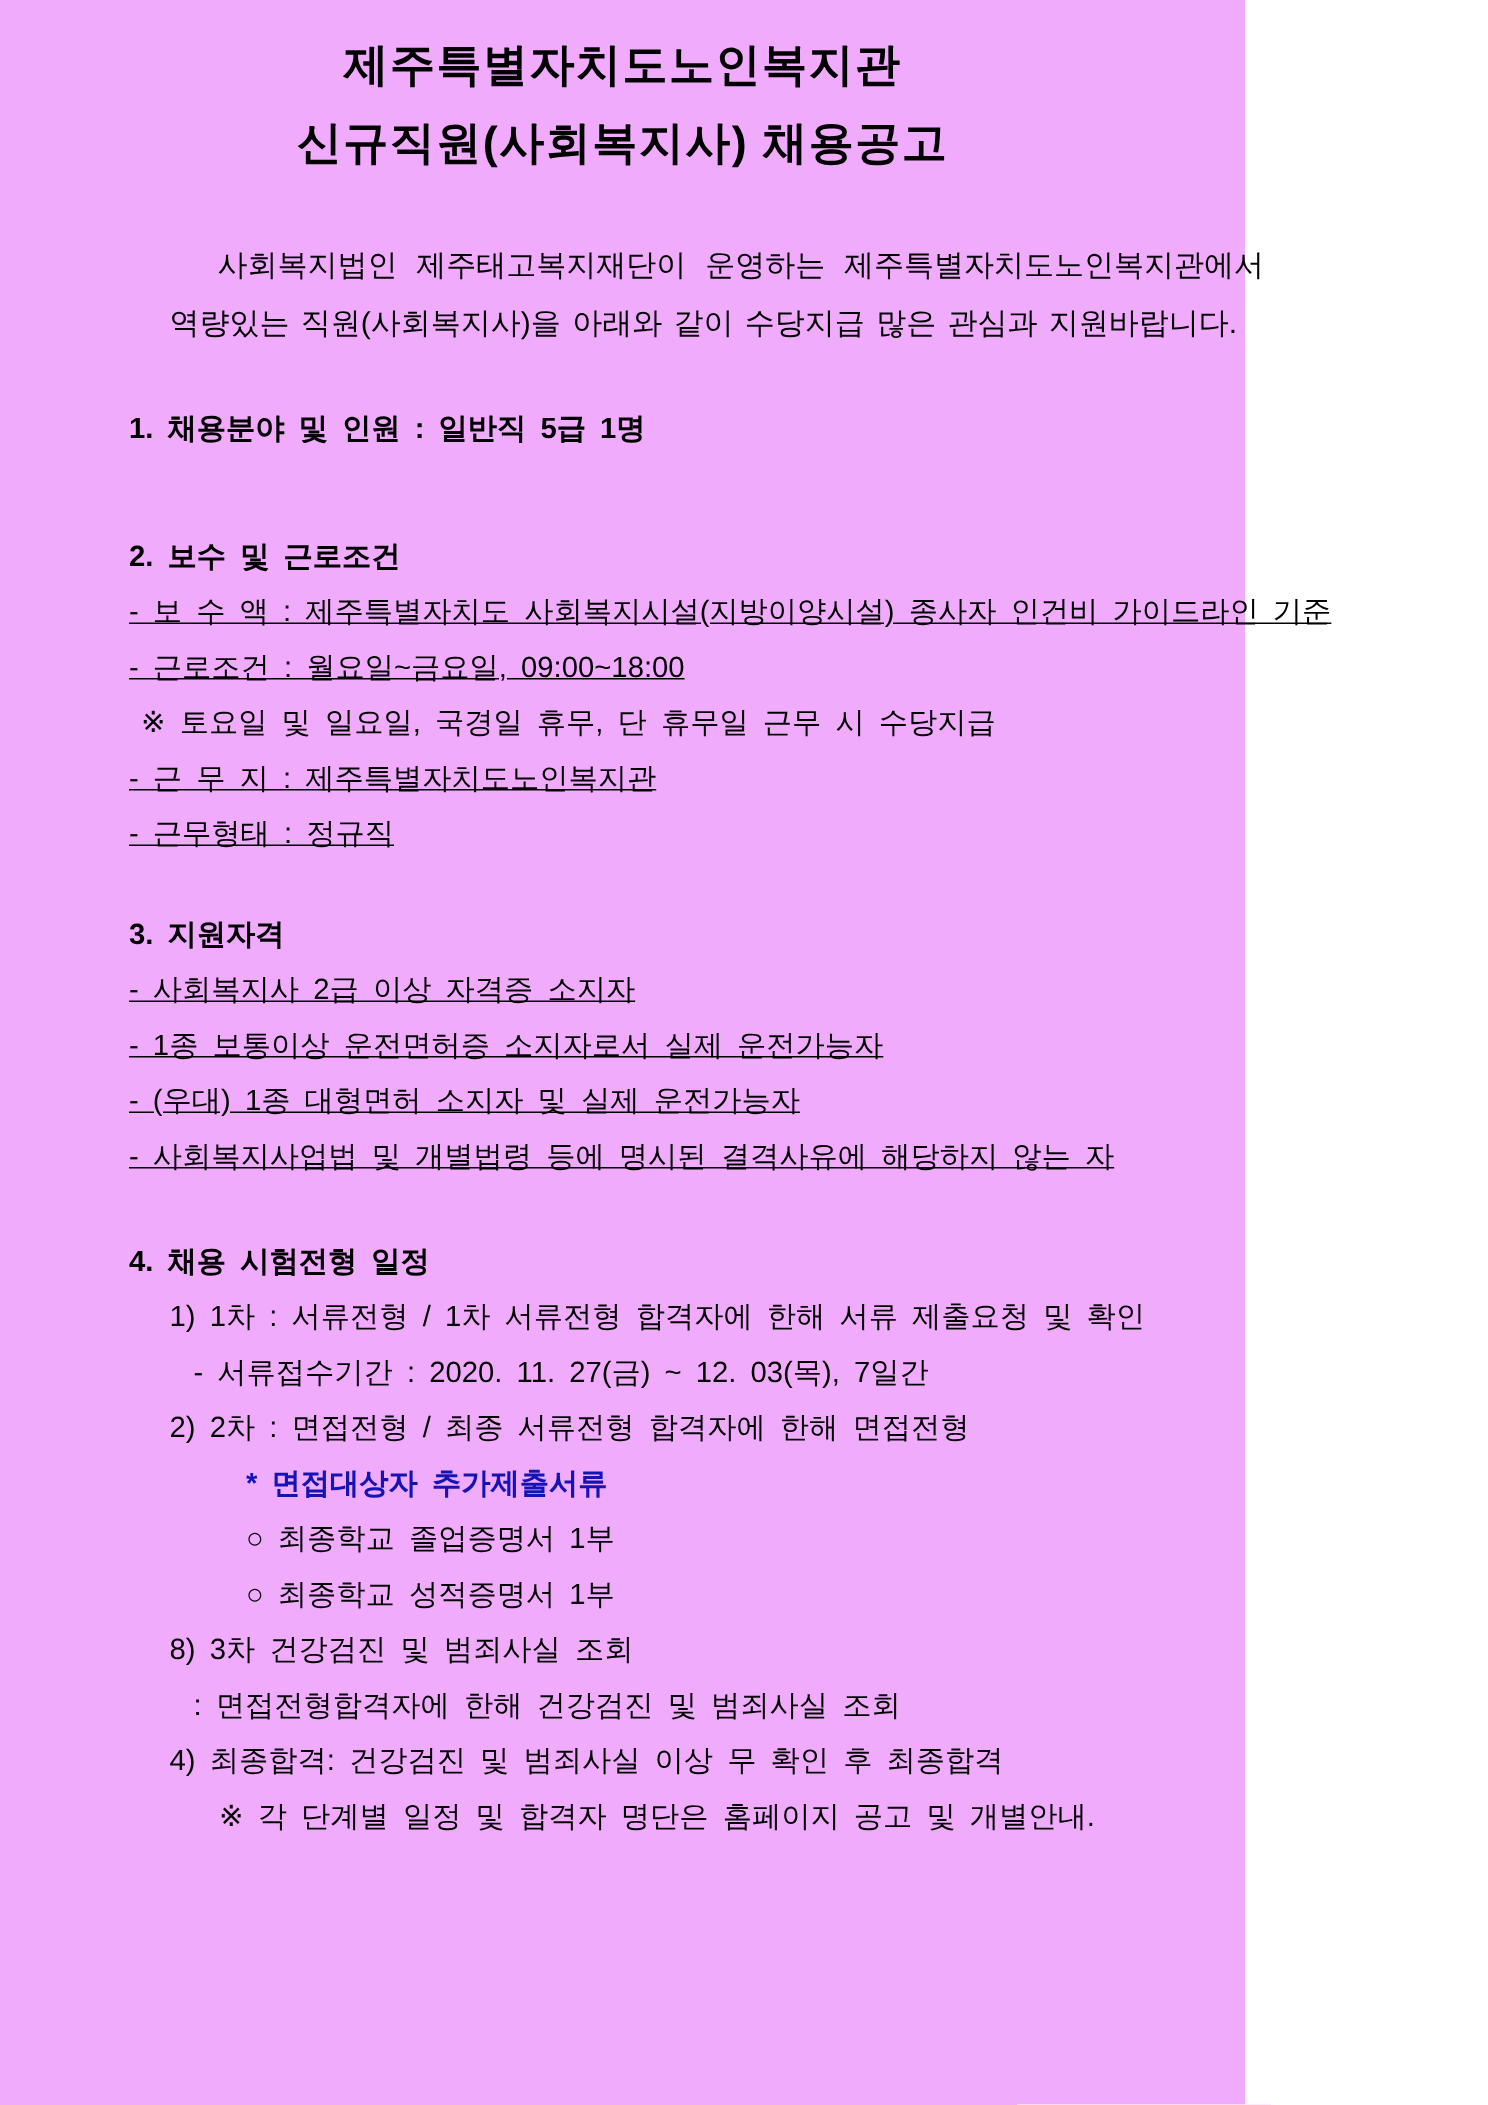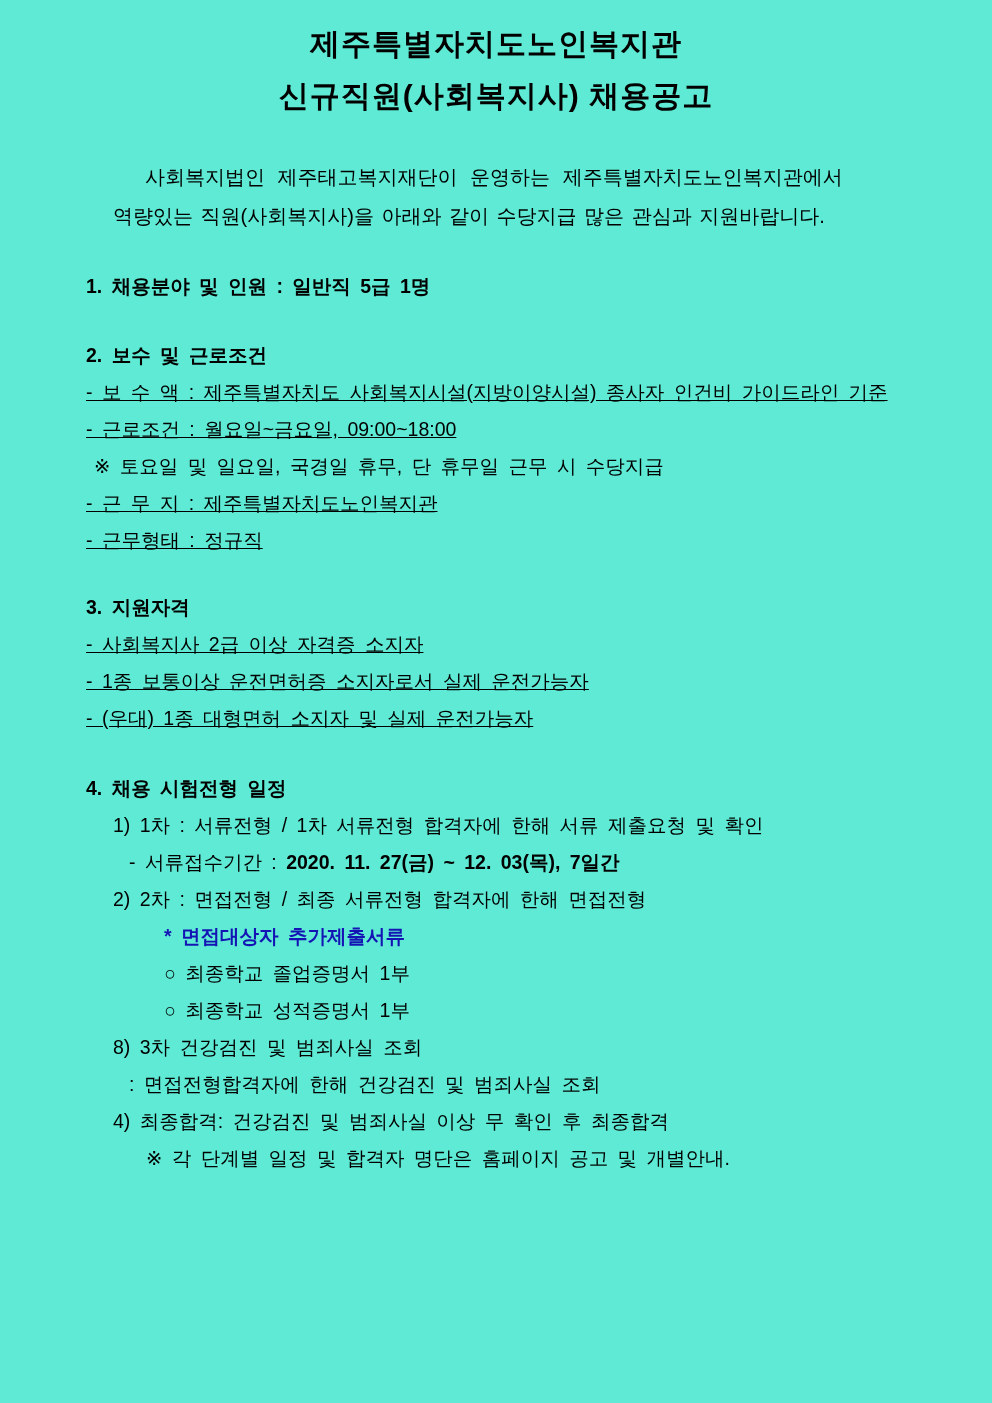--- a/index.html
+++ b/index.html
@@ -7,26 +7,26 @@
     padding: 0;
     background: #ffffff;
   }
   body {
     width: 992px;
     height: 1403px;
     overflow: hidden;
   }
   .doc {
     box-sizing: border-box;
-    width: 992px;
+    width: 830px;
     min-height: 1403px;
     padding: 18px 56px 16px 86px;
     font-family: "Liberation Sans", "DejaVu Sans", sans-serif;
     color: #000000;
-    background: #5eead4;
+    background: #f0abfc;
   }
   .title-block {
     text-align: center;
     margin-right: 30px; 
   }
   .title-line {
     font-size: 30px;
     font-weight: 700;
     line-height: 52px;
     letter-spacing: 1px;
@@ -42,41 +42,41 @@
     margin-left: 32px;
     word-spacing: 7px;
     white-space: nowrap;
   }
   .intro-l2 {
     word-spacing: 2px;
     white-space: nowrap;
   }
   .section { margin-top: 30px; }
   .section.s0 { margin-top: 32px; }
-  .section.s1 { margin-top: 32px; }
+  .section.s1 { margin-top: 48px; }
   .section.s2 { margin-top: 30px; }
   .section.s3 { margin-top: 33px; }
   .section-heading {
     margin: 0;
     font-size: 19.5px;
     font-weight: 700;
     line-height: 37px;
     word-spacing: 4px;
     white-space: nowrap;
   }
   .line {
     margin: 0;
     font-size: 19.5px;
     font-weight: 400;
     line-height: 37px;
     word-spacing: 4px;
     white-space: nowrap;
   }
   .line.bold-line { font-weight: 700; }
-  .seg-bold { font-weight: 700; text-align: center; }
+  .seg-bold { font-weight: 400; text-align: center; }
   .ind-0 { margin-left: 0; text-decoration: underline; }
   .ind-1 { margin-left: 8px; }
   .ind-2 { margin-left: 27px; }
   .ind-3 { margin-left: 43px; }
   .ind-4 { margin-left: 60px; }
   .ind-5 { margin-left: 78px; }
 </style>
 </head>
 <body>
 
@@ -102,20 +102,21 @@
         <p class="line ind-0"><span class="">- 근로조건 : 월요일~금요일, 09:00~18:00</span></p>
         <p class="line ind-1"><span class="">※ 토요일 및 일요일, 국경일 휴무, 단 휴무일 근무 시 수당지급</span></p>
         <p class="line ind-0"><span class="">- 근 무 지 : 제주특별자치도노인복지관</span></p>
         <p class="line ind-0"><span class="">- 근무형태 : 정규직</span></p>
       </div>
       <div class="section s2">
         <p class="section-heading">3. 지원자격</p>
         <p class="line ind-0"><span class="">- 사회복지사 2급 이상 자격증 소지자</span></p>
         <p class="line ind-0"><span class="">- 1종 보통이상 운전면허증 소지자로서 실제 운전가능자</span></p>
         <p class="line ind-0"><span class="">- (우대) 1종 대형면허 소지자 및 실제 운전가능자</span></p>
+        <p class="line ind-0"><span class="">- 사회복지사업법 및 개별법령 등에 명시된 결격사유에 해당하지 않는 자</span></p>
       </div>
       <div class="section s3">
         <p class="section-heading">4. 채용 시험전형 일정</p>
         <p class="line ind-2"><span class="">1) 1차 : 서류전형 / 1차 서류전형 합격자에 한해 서류 제출요청 및 확인</span></p>
         <p class="line ind-3"><span class="">- 서류접수기간 : </span><span class="seg-bold">2020. 11. 27(금) ~ 12. 03(목), 7일간</span></p>
         <p class="line ind-2"><span class="">2) 2차 : 면접전형 / 최종 서류전형 합격자에 한해 면접전형</span></p>
         <p class="line ind-5 bold-line" style="color: rgb(20, 20, 180);"><span class="">* 면접대상자 추가제출서류</span></p>
         <p class="line ind-5"><span class="">○ 최종학교 졸업증명서 1부</span></p>
         <p class="line ind-5"><span class="">○ 최종학교 성적증명서 1부</span></p>
         <p class="line ind-2"><span class="">8) 3차 건강검진 및 범죄사실 조회</span></p>

